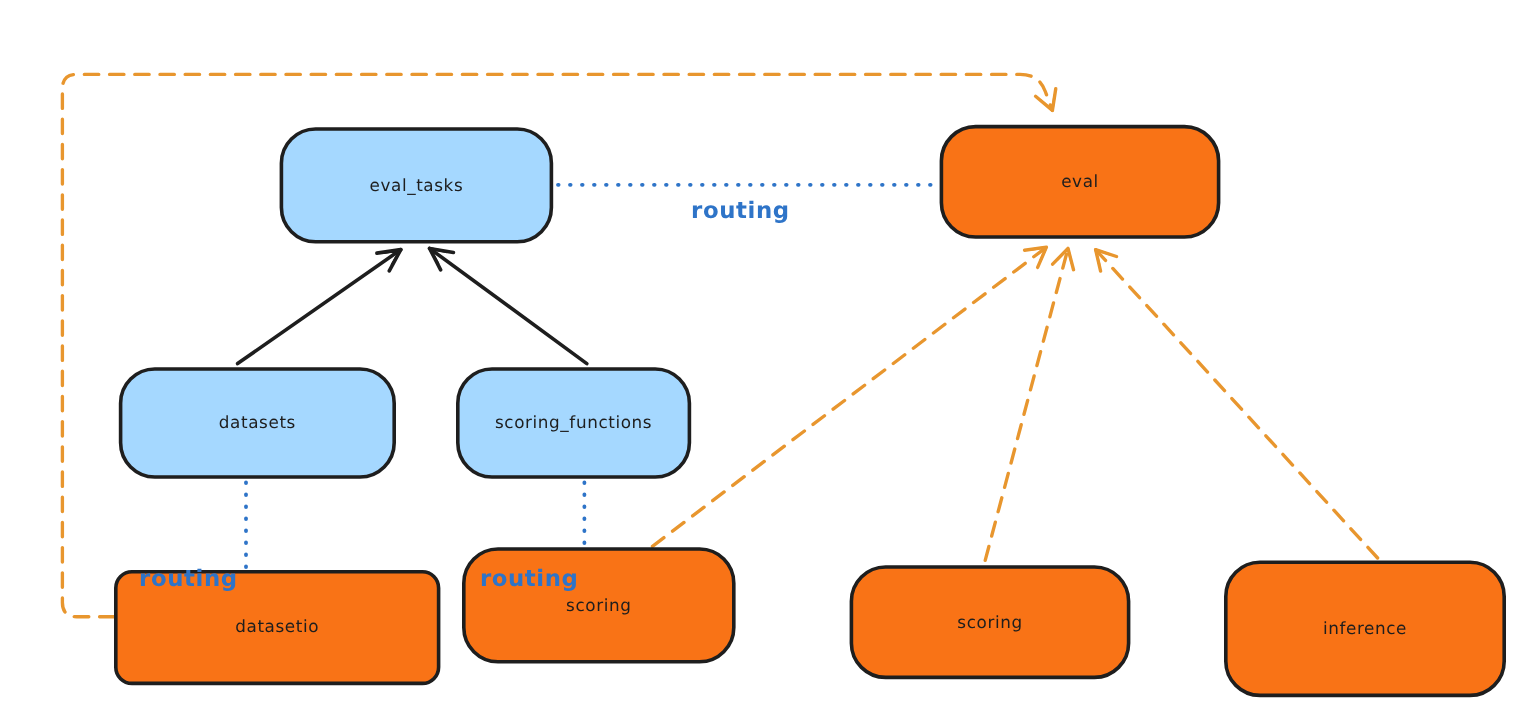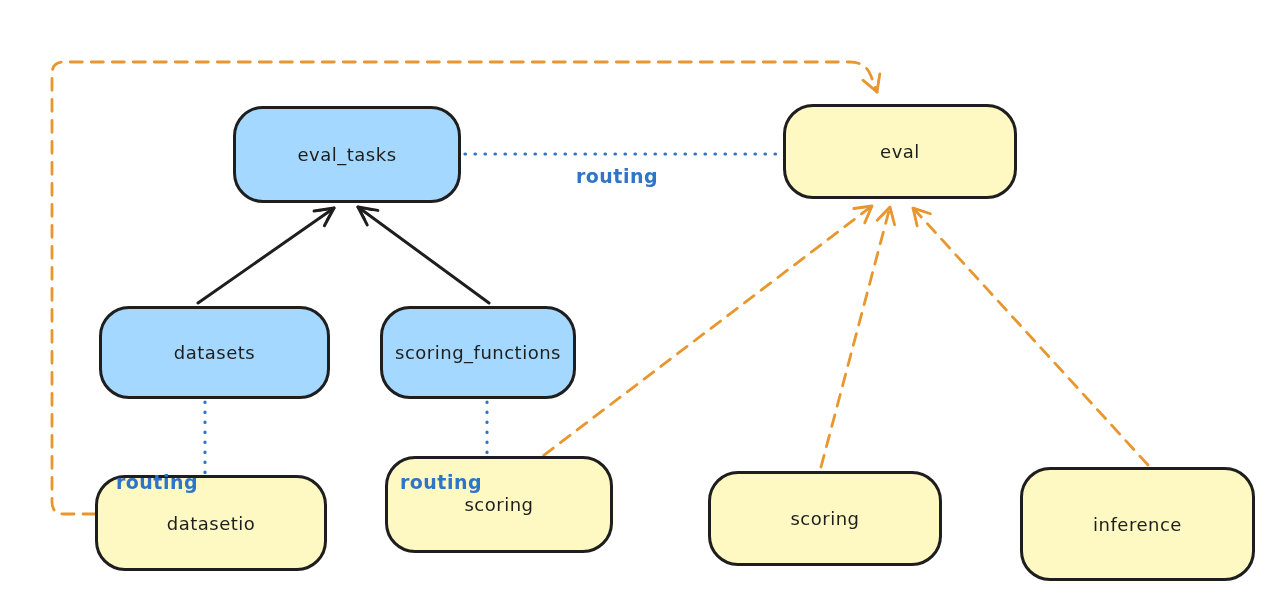--- a/index.html
+++ b/index.html
@@ -22,26 +22,26 @@
     height: 596px;
   }
   .node {
     position: absolute;
     box-sizing: border-box;
     border: 3px solid #1e1e1e;
     border-radius: 30px;
     display: flex;
     align-items: center;
     justify-content: center;
-    font-size: 18px;
+    font-size: 14px;
     color: #1e1e1e;
     letter-spacing: 0.5px;
   }
   .node--blue  { background: #a5d8ff; }
-  .node--green { background: #fef9c3; }
+  .node--green { background: #f97316; }
   .edge-label {
     position: absolute;
     color: #2e74c8;
     font-size: 19px;
     font-weight: bold;
     letter-spacing: 0.5px;
     text-align: center;
     width: 120px;
     line-height: 24px;
     margin-top: 48px;
@@ -86,21 +86,21 @@
   </div>
 
   <div class="node node--blue" style="left:99px; top:306px; width:231px; height:93px;">
     <span>datasets</span>
   </div>
 
   <div class="node node--blue" style="left:380px; top:306px; width:196px; height:93px;">
     <span>scoring_functions</span>
   </div>
 
-  <div class="node node--green" style="left:95px; top:475px; width:232px; height:96px;">
+  <div class="node node--green" style="left:95px; top:475px; width:272px; height:96px;border-radius:15px;">
     <span>datasetio</span>
   </div>
 
   <div class="node node--green" style="left:385px; top:456px; width:228px; height:97px;">
     <span>scoring</span>
   </div>
 
   <div class="node node--green" style="left:708px; top:471px; width:234px; height:95px;">
     <span>scoring</span>
   </div>

